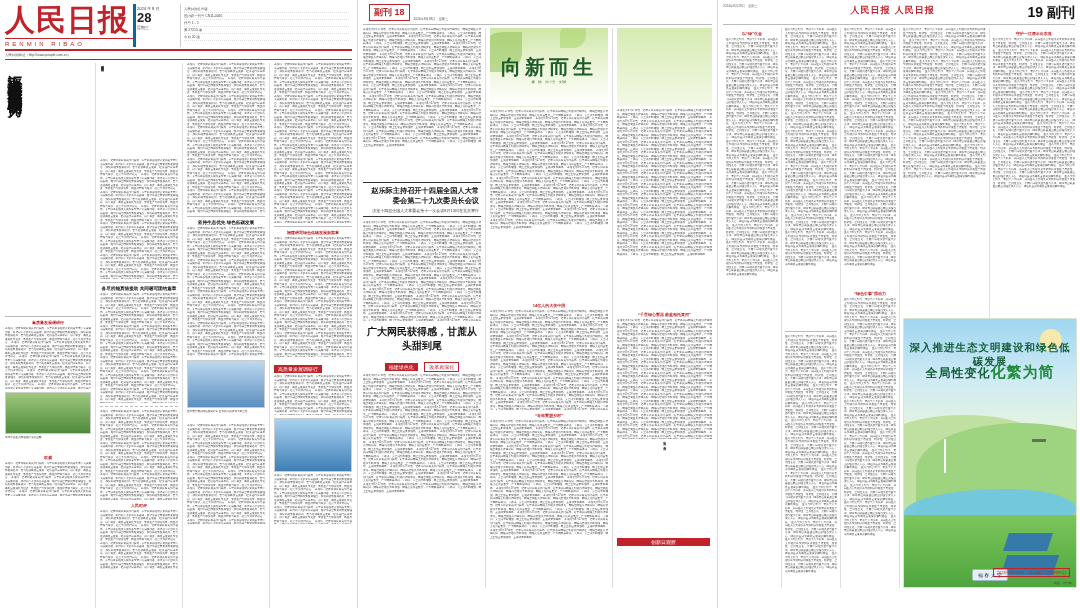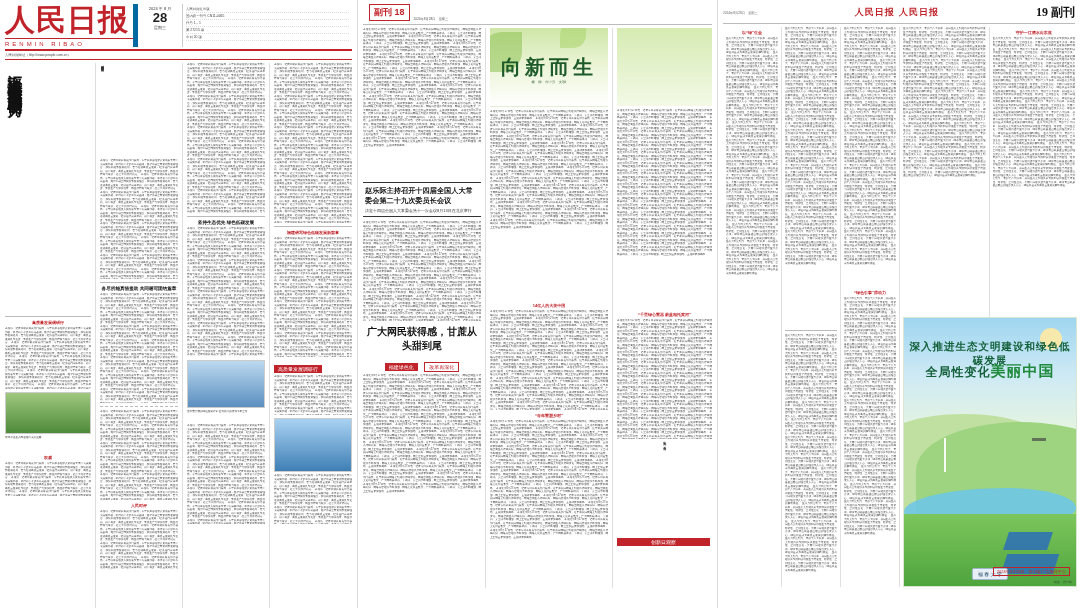--- a/index.html
+++ b/index.html
@@ -16,21 +16,21 @@
 
   
   .sheet{position:relative;background:#fff;border-right:1px solid #d9d9d9;box-sizing:border-box;}
   .sheet1{width:358px;height:608px;padding:4px 5px;}
   .masthead{display:flex;border-bottom:2px solid #c0232a;padding-bottom:2px;}
   .mh-logo{width:128px;}
   .mh-logo .cn{font-family:"DejaVu Serif",serif;font-weight:bold;color:#c0232a;font-size:30px;
                line-height:32px;letter-spacing:1px;}
   .mh-logo .py{color:#c0232a;font-size:6px;letter-spacing:3px;margin-top:2px;}
   .mh-logo .line{height:1px;background:#c0232a;margin:2px 0 1px;}
-  .mh-date{width:42px;text-align:center;font-size:4px;color:#333;border-left:5px solid #0369a1;
+  .mh-date{width:42px;text-align:left;font-size:4px;color:#333;border-left:3px solid #0369a1;
            border-right:1px solid #ccc;padding:2px 1px;}
   .mh-date .big{font-size:13px;font-weight:bold;color:#222;line-height:14px;}
   .mh-meta{flex:1;font-size:3.4px;line-height:6px;color:#444;padding:2px 3px;}
   .mh-meta div{border-bottom:1px dotted #ddd;}
   .mh-foot{font-size:3.4px;color:#444;padding:2px 0;border-bottom:1px solid #c0232a;}
 
   .s1-body{display:flex;margin-top:3px;height:545px;}
   .s1-c1{width:86px;padding-right:4px;border-right:1px solid #ddd;}
   .s1-c2{width:78px;padding:0 4px;border-right:1px solid #ddd;}
   .s1-c3{width:78px;padding:0 4px;border-right:1px solid #ddd;}
@@ -52,35 +52,35 @@
   .s2-body{display:flex;margin-top:3px;height:560px;}
   .s2-left{width:118px;border-right:1px solid #ddd;padding-right:4px;}
   .s2-mid{width:118px;border-right:1px solid #ddd;padding:0 4px;}
   .s2-right{flex:1;padding-left:4px;}
   .banner{height:78px;background:linear-gradient(180deg,#cfe6a8 0%,#eaf4d4 45%,#ffffff 100%);
           position:relative;overflow:hidden;border-bottom:1px solid #e3eed2;}
   .banner .bigtitle{position:absolute;left:0;right:0;top:26px;text-align:center;
           font-family:"DejaVu Serif",serif;font-size:20px;font-weight:bold;color:#1d5a2a;letter-spacing:4px;}
   .banner .sig{position:absolute;left:0;right:0;top:52px;text-align:center;font-size:3.4px;color:#4a6a46;}
   .leaf{position:absolute;border-radius:50% 0 50% 0;background:#8cc152;opacity:.55;}
-  .headline-box{border-top:1px solid #333;border-bottom:1px solid #333;padding:3px 2px;margin:4px 0;text-align:left;}
+  .headline-box{border-top:1px solid #333;border-bottom:1px solid #333;padding:3px 2px;margin:4px 0;text-align:right;}
   .headline-box .h1{font-family:"DejaVu Serif",serif;font-weight:bold;font-size:7.2px;color:#111;line-height:10px;}
   .headline-box .h2{font-size:4px;color:#333;margin-top:2px;}
   .h-red{font-family:"DejaVu Serif",serif;font-weight:bold;font-size:10px;color:#111;text-align:center;margin:4px 0 2px;}
   .tag-red{display:inline-block;background:#c0232a;color:#fff;font-size:5px;padding:1px 4px;margin:2px 2px 2px 0;}
   .tag-out{display:inline-block;border:1px solid #c0232a;color:#c0232a;font-size:5px;padding:1px 4px;margin:2px 0;}
   .subhead{font-size:4.6px;font-weight:bold;color:#111;text-align:center;margin:3px 0 2px;}
   .subhead-sm{font-size:4px;font-weight:bold;color:#c0232a;text-align:center;margin:3px 0 2px;}
 
   
   .sheet3{width:362px;height:608px;padding:4px 5px;border-right:none;}
-  .s3-top{display:flex;align-items:center;justify-content:space-between;border-bottom:1px solid #bbb;padding-bottom:2px;}
+  .s3-top{display:flex;justify-content:space-between;border-bottom:1px solid #bbb;padding-bottom:2px;}
   .s3-logo{font-family:"DejaVu Serif",serif;color:#c0232a;font-weight:bold;font-size:9px;letter-spacing:1px;}
   .s3-date{font-size:3.2px;color:#666;}
-  .s3-pg{font-size:12px;font-weight:bold;color:#111;font-family:Liberation Serif, serif;}
+  .s3-pg{font-size:14px;font-weight:bold;color:#111;}
   .s3-body{display:flex;margin-top:3px;height:560px;}
   .s3-c{width:52px;border-right:1px solid #e0e0e0;padding:0 3px;}
   .poster{position:relative;width:100%;height:268px;overflow:hidden;border:1px solid #d7e6cf;
           background:linear-gradient(180deg,#9fd6f0 0%,#cfeaf5 22%,#e8f6dd 45%,#bfe59a 68%,#7fc45c 100%);}
   .poster .t1{position:absolute;top:22px;left:0;right:0;text-align:center;
               font-family:"DejaVu Serif",serif;font-weight:bold;font-size:10.5px;color:#14603a;letter-spacing:1px;}
   .poster .t2{position:absolute;top:44px;left:0;right:0;text-align:center;
               font-family:"DejaVu Serif",serif;font-weight:bold;font-size:12px;color:#14603a;letter-spacing:1px;}
   .poster .t2 em{font-style:normal;color:#1f8a3b;font-size:15px;}
   .poster .credit{position:absolute;bottom:2px;right:4px;font-size:3px;color:#2e5c2e;}
@@ -267,21 +267,21 @@
 
           <div class="panel" style="right:26px;top:214px;width:44px;height:18px;"></div>
           <div class="panel" style="right:20px;top:236px;width:52px;height:20px;"></div>
 
           <div style="position:absolute;left:40px;top:120px;width:2px;height:34px;background:#ffffff;opacity:.9"></div>
 
           <div style="position:absolute;left:128px;top:120px;width:14px;height:3px;background:#4a4a4a;opacity:.7"></div>
 
           <div class="t1">深入推进生态文明建设和绿色低碳发展</div>
           <div class="t2">
-            <span>全局性变化</span><em>美丽中国</em>
+            <span>全局性变化</span><em>化繁为简</em>
           </div>
           <div class="badge">福 春 大 学</div>
           <div class="stamp">2024年8月28日　第19版 广告制作中心</div>
           <div class="credit">制图：张丹峰</div>
         </div>
       </div>
 
     </div>
   </div>
 

